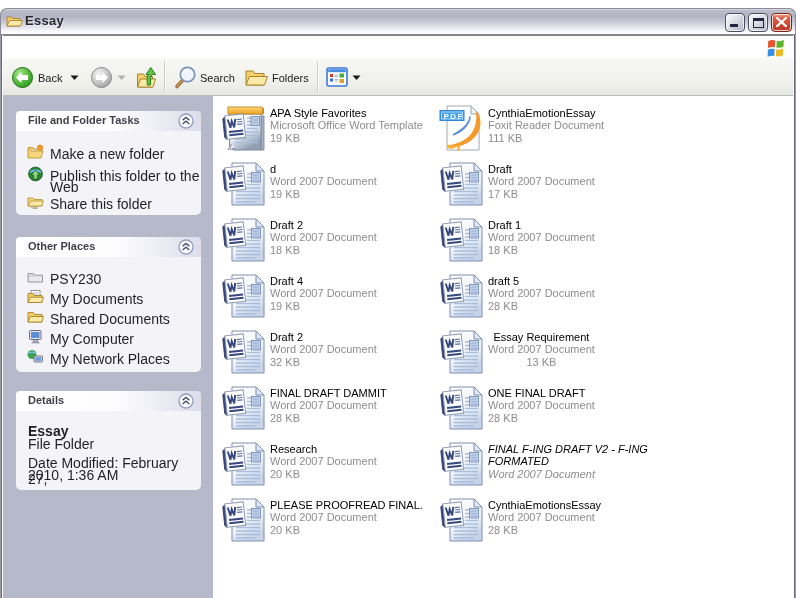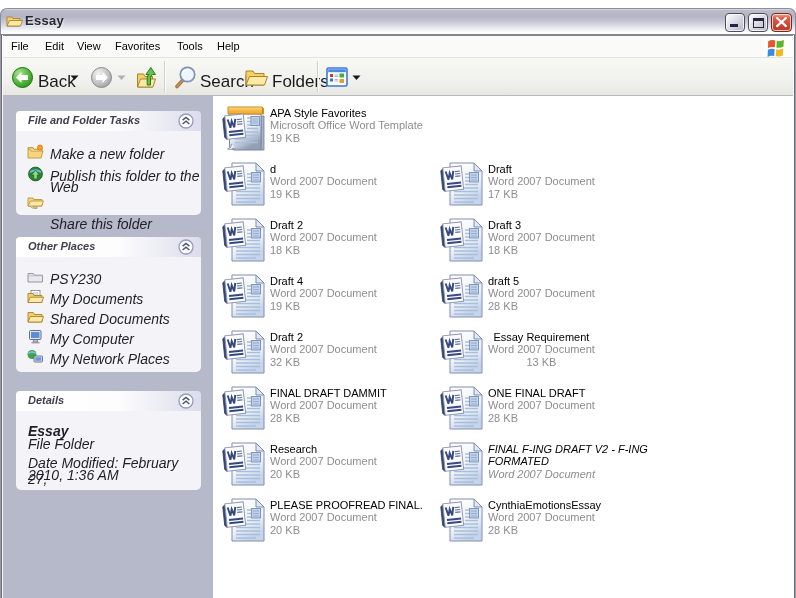--- a/index.html
+++ b/index.html
@@ -34,27 +34,27 @@
   border-bottom:1px solid #e4e4de; }
 #menubar span { position:absolute; top:4px; font-size:11px; color:#000; }
 #flagbox { left:763px; top:28px; width:30px; height:21px; background:#fdfdfd; }
 
 
 #toolbar { left:3px; top:50px; width:790px; height:38px;
   background:linear-gradient(to bottom,#f8f8f5 0%,#efefeb 70%,#e7e7e1 100%);
   border-bottom:1px solid #b8b8c0; }
 .tsep { position:absolute; top:3px; width:1px; height:31px; background:#cfcfc8;
   box-shadow:1px 0 0 #ffffff; }
-.tbtext { position:absolute; font-size:17px; color:#1a1a1a; top:14px; }
+.tbtext { position:absolute; font-size:11px; color:#1a1a1a; top:14px; }
 
 
 #content { left:3px; top:88px; width:790px; height:504px; background:#ffffff; }
 #sidebar { position:absolute; left:0; top:0; width:210px; height:504px; background:#b6b9ca; }
 
-.box { position:absolute; left:13px; width:185px; background:#f4f4f8; border-radius:5px;font-style:italic; }
+.box { position:absolute; left:13px; width:185px; background:#f4f4f8; border-radius:5px; }
 .boxhead { position:relative; height:20px; border-radius:4px 4px 0 0;
   background:linear-gradient(to right,#ffffff 0%,#fdfdfe 55%,#dcdceb 100%); }
 .boxhead b { position:absolute; left:12px; top:3px; font-size:11px; color:#3e3e4c; }
 .chev { position:absolute; right:7px; top:2px; width:16px; height:16px; }
 .boxbody { position:relative; font-size:14px; color:#1e1e26; }
 .titem { position:absolute; left:34px; }
 .ticon { position:absolute; left:11px; width:17px; height:16px; }
 
 
 #files { position:absolute; left:210px; top:0; width:580px; height:504px; background:#fff; }
@@ -94,28 +94,20 @@
   <div id="btnmax" class="capbtn">
       <div class="g"></div>
     </div>
   <div id="btnclose" class="capbtn">
       <svg viewBox="0 0 21 19" style="width:19px;height:17px;">
     <path d="M5.5 4.5 L15.5 13.5 M15.5 4.5 L5.5 13.5" stroke="#ffffff" stroke-width="2.4" stroke-linecap="round"></path>
   </svg>
     </div>
   <div id="titleline" class="abs"></div>
 
-  <div id="menubar" class="abs">
-    <span style="left:8px;">File</span>
-    <span style="left:42px;">Edit</span>
-    <span style="left:74px;">View</span>
-    <span style="left:112px;">Favorites</span>
-    <span style="left:174px;">Tools</span>
-    <span style="left:214px;">Help</span>
-  </div>
   <div id="flagbox" class="abs">
       <svg width="24" height="21" viewBox="0 0 24 21" style="position:absolute;left:3px;top:2px;">
     <path d="M2.2 3.2 Q5.5 1.2 9.3 2.4 L8.8 9.3 Q5.2 8.2 2 10 Z" fill="#e8532a"></path>
     <path d="M10.8 2.8 Q14.3 3.8 17.9 2 L17.4 8.8 Q13.9 10.4 10.4 9.5 Z" fill="#5eb52a"></path>
     <path d="M1.9 11.8 Q5 10 8.6 11.1 L8.2 18 Q4.8 17 1.6 18.9 Z" fill="#3a8ee0"></path>
     <path d="M10.2 11.3 Q13.7 12.3 17.2 10.6 L16.8 17.4 Q13.3 19 9.8 18 Z" fill="#f0b820"></path>
   </svg>
     </div>
 
   <div id="toolbar" class="abs">
@@ -229,21 +221,21 @@
             </div>
       <div class="titem" style="top:37px;">Publish this folder to the</div>
             <div class="titem" style="top:48px;">Web</div>
             <div class="ticon" style="top:63px;">
               <svg viewBox="0 0 17 16">
     <path d="M1 4 L1 12 L15 12 L15 5.5 L7 5.5 L6 4 Z" fill="#f6d57c" stroke="#b38d2f" stroke-width="0.8"></path>
     <path d="M1 12 L3.5 7 L16.5 7 L14.5 12 Z" fill="#fbe9a8" stroke="#b38d2f" stroke-width="0.8"></path>
     <path d="M3 12 Q4 14.5 8 14.5 L10 14.5 L10 13 L6 13" fill="#efe6ce" stroke="#9a8a5a" stroke-width="0.7"></path>
   </svg>
             </div>
-      <div class="titem" style="top:65px;margin-top:20px;">Share this folder</div>
+      <div class="titem" style="top:65px;">Share this folder</div>
           </div>
         </div>
         <div class="box" style="top: 141px; height: 135px;">
           <div class="boxhead">
             <b>Other Places</b>
             <svg class="chev" viewBox="0 0 16 16">
       <circle cx="8" cy="8" r="7" fill="#fff" stroke="#939bbd" stroke-width="1.3"></circle>
       <path d="M4.6 7.2 L8 4.4 L11.4 7.2" fill="none" stroke="#4a5578" stroke-width="1.5"></path>
       <path d="M4.6 11 L8 8.2 L11.4 11" fill="none" stroke="#4a5578" stroke-width="1.5"></path>
     </svg>
@@ -346,20 +338,35 @@
     <path d="M4.5 8 L2.2 9.8 L2.2 28.5 L4.5 30.8 Z" fill="#35497f" stroke="#2a3a63" stroke-width="0.8"></path>
     <rect x="4.5" y="7" width="18.5" height="23.5" fill="#fdfdff" stroke="#8f99b0" stroke-width="1"></rect>
     <path d="M7 11 L8.9 19.5 L10.8 13 L12.7 19.5 L14.6 11" fill="none" stroke="#35497f" stroke-width="1.9"></path>
     <path d="M16 12 L21.2 12 M16 14.4 L21.2 14.4 M16 16.8 L21.2 16.8" stroke="#5870a8" stroke-width="1.1"></path>
     <path d="M7 23.5 L21.2 23.5 M7 26.8 L21.2 26.8" stroke="#35497f" stroke-width="2"></path>
   </g>
   </svg>
           </div>
       <div class="tx"><span class="t1">APA Style Favorites</span><br>Microsoft Office Word Template<br>19 KB</div>
         </div>
+        <div class="tile" style="left: 226px; top: 8px;">
+          <div class="ic">
+            <svg viewBox="0 0 48 48">
+    <path d="M8 2 L32 2 L40 10 L40 46 L8 46 Z" fill="#ffffff" stroke="#a0a6ae" stroke-width="1"></path>
+    <path d="M32 2 L32 10 L40 10 Z" fill="#eef1f5" stroke="#a0a6ae" stroke-width="1"></path>
+    <path d="M30.5 11.5 C30 18 25 24 16.5 28.5 C14 29.8 12.6 31.2 14.8 31.4 C23 28.5 29.5 22.5 31.5 15 C32 13.2 31.5 12 30.5 11.5 Z" fill="#5b8dd6"></path>
+    <path d="M36.5 7 C42.5 12 43.5 23 37.5 31 C32 38.5 22 43 11 44 L10.5 41 C19 40 28.5 35.5 33 28.5 C37.5 21.5 38 13 36.5 7 Z" fill="#f59a28"></path>
+    <path d="M9 40.5 C7 42.5 8.5 45 12 44.7 C14.5 44.4 16.5 44 18 42.8 C19.5 44.5 17.5 46.5 19 47.2 C21.5 46.3 21.5 43 20 41 C16.5 42 11.5 42 9 40.5 Z" fill="#f8b33c"></path>
+    <rect x="1" y="6.5" width="24" height="10" fill="#47a3e9" stroke="#2e86d2" stroke-width="1"></rect>
+    <rect x="2.5" y="8" width="21" height="7" fill="none" stroke="#9ed2f6" stroke-width="1"></rect>
+    <text x="4.6" y="14.8" font-family="Liberation Sans, sans-serif" font-size="8" font-weight="bold" fill="#ffffff" letter-spacing="1.4">PDF</text>
+  </svg>
+          </div>
+      <div class="tx"><span class="t1">CynthiaEmotionEssay</span><br>Foxit Reader Document<br>111 KB</div>
+        </div>
         <div class="tile" style="left: 8px; top: 64px;">
           <div class="ic">
             <svg viewBox="0 0 48 48">
     <defs>
       <linearGradient id="pg" x1="0" y1="0" x2="0.45" y2="1">
         <stop offset="0" stop-color="#ffffff"></stop>
                   <stop offset="0.65" stop-color="#eff3fa"></stop>
                   <stop offset="1" stop-color="#c6d4e9"></stop>
       </linearGradient>
     </defs>
@@ -488,21 +495,21 @@
     <path d="M32 15 L38 15 M32 17.5 L38 17.5 M32 20 L38 20" stroke="#8fa8cc" stroke-width="0.9"></path>
     <g transform="translate(0.5 0) rotate(-6 12 19)">
     <path d="M4.5 8 L2.2 9.8 L2.2 28.5 L4.5 30.8 Z" fill="#35497f" stroke="#2a3a63" stroke-width="0.8"></path>
     <rect x="4.5" y="7" width="18.5" height="23.5" fill="#fdfdff" stroke="#8f99b0" stroke-width="1"></rect>
     <path d="M7 11 L8.9 19.5 L10.8 13 L12.7 19.5 L14.6 11" fill="none" stroke="#35497f" stroke-width="1.9"></path>
     <path d="M16 12 L21.2 12 M16 14.4 L21.2 14.4 M16 16.8 L21.2 16.8" stroke="#5870a8" stroke-width="1.1"></path>
     <path d="M7 23.5 L21.2 23.5 M7 26.8 L21.2 26.8" stroke="#35497f" stroke-width="2"></path>
   </g>
   </svg>
           </div>
-      <div class="tx"><span class="t1">Draft 3</span><br>Word 2007 Document<br>18 KB</div>
+      <div class="tx"><span class="t1">Draft 1</span><br>Word 2007 Document<br>18 KB</div>
         </div>
         <div class="tile" style="left: 8px; top: 176px;">
           <div class="ic">
             <svg viewBox="0 0 48 48">
     <defs>
       <linearGradient id="pg" x1="0" y1="0" x2="0.45" y2="1">
         <stop offset="0" stop-color="#ffffff"></stop>
                   <stop offset="0.65" stop-color="#eff3fa"></stop>
                   <stop offset="1" stop-color="#c6d4e9"></stop>
       </linearGradient>

